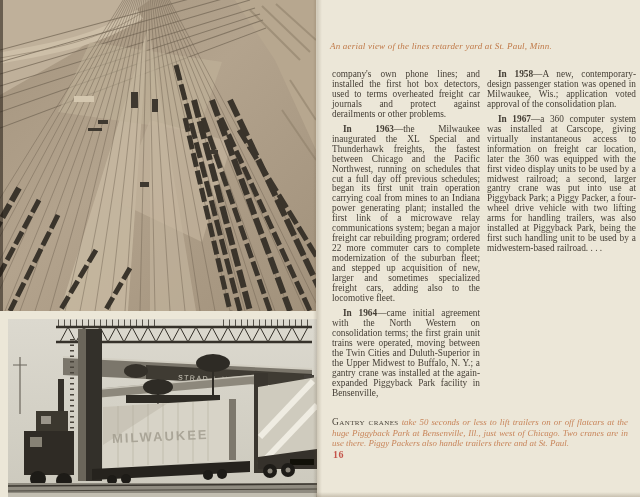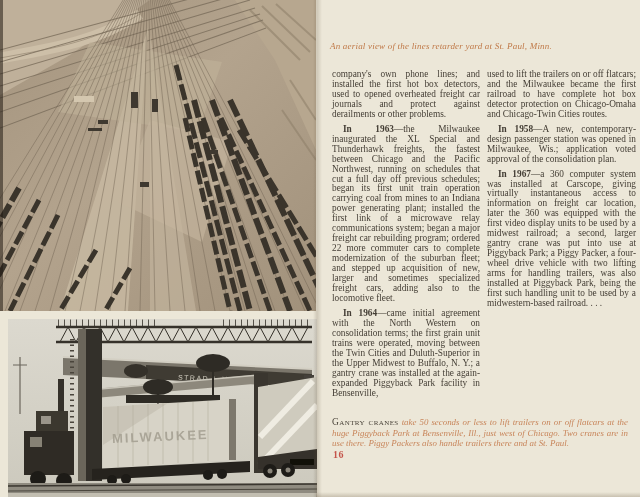--- a/index.html
+++ b/index.html
@@ -232,27 +232,26 @@
   </svg>
 </div>
 
 <div class="scan-edge"></div>
 <div class="gutter"></div>
 <div class="bottom-shadow"></div>
 
 <div class="top-caption">An aerial view of the lines retarder yard at St. Paul, Minn.</div>
 
 <div class="text-area" id="col-left">
-  <p><span>company's own phone lines; and installed the first hot box detectors, used to opened overheated freight car journals and protect against derailments or other problems.</span></p>
+  <p><span>company's own phone lines; and installed the first hot box detectors, used to terms overheated freight car journals and protect against derailments or other problems.</span></p>
   <p class="year"><span class="lead">In 1963</span><span>—the Milwaukee inaugurated the XL Special and Thunderhawk freights, the fastest between Chicago and the Pacific Northwest, running on schedules that cut a full day off previous schedules; began its first unit train operation carrying coal from mines to an Indiana power generating plant; installed the first link of a microwave relay communications system; began a major freight car rebuilding program; ordered 22 more commuter cars to complete modernization of the suburban fleet; and stepped up acquisition of new, larger and sometimes specialized freight cars, adding also to the locomotive fleet.</span></p>
   <p class="year"><span class="lead">In 1964</span><span>—came initial agreement with the North Western on consolidation terms; the first grain unit trains were operated, moving between the Twin Cities and Duluth-Superior in the Upper Midwest to Buffalo, N. Y.; a gantry crane was installed at the again-expanded Piggyback Park facility in Bensenville,</span></p>
 </div>
 
 <div class="text-area" id="col-right">
-  <p><span>used to lift the trailers on or off flatcars; and the Milwaukee became the first railroad to have complete hot box detector protection on Chicago-Omaha and Chicago-Twin Cities routes.</span></p>
   <p class="year"><span class="lead">In 1958</span><span>—A new, contemporary-design passenger station was opened in Milwaukee, Wis.; application voted approval of the consolidation plan.</span></p>
   <p class="year"><span class="lead">In 1967</span><span>—a 360 computer system was installed at Carscope, giving virtually instantaneous access to information on freight car location, later the 360 was equipped with the first video display units to be used by a midwest railroad; a second, larger gantry crane was put into use at Piggyback Park; a Piggy Packer, a four-wheel drive vehicle with two lifting arms for handling trailers, was also installed at Piggyback Park, being the first such handling unit to be used by a midwestern-based railroad. . . .</span></p>
 </div>
 
 <div class="bottom-caption">
   <span class="cap-lead">Gantry cranes</span><span> take 50 seconds or less to lift trailers on or off flatcars at the huge Piggyback Park at Bensenville, Ill., just west of Chicago. Two cranes are in use there. Piggy Packers also handle trailers there and at St. Paul.</span>
 </div>
 
 <div class="page-number">16</div>
 

